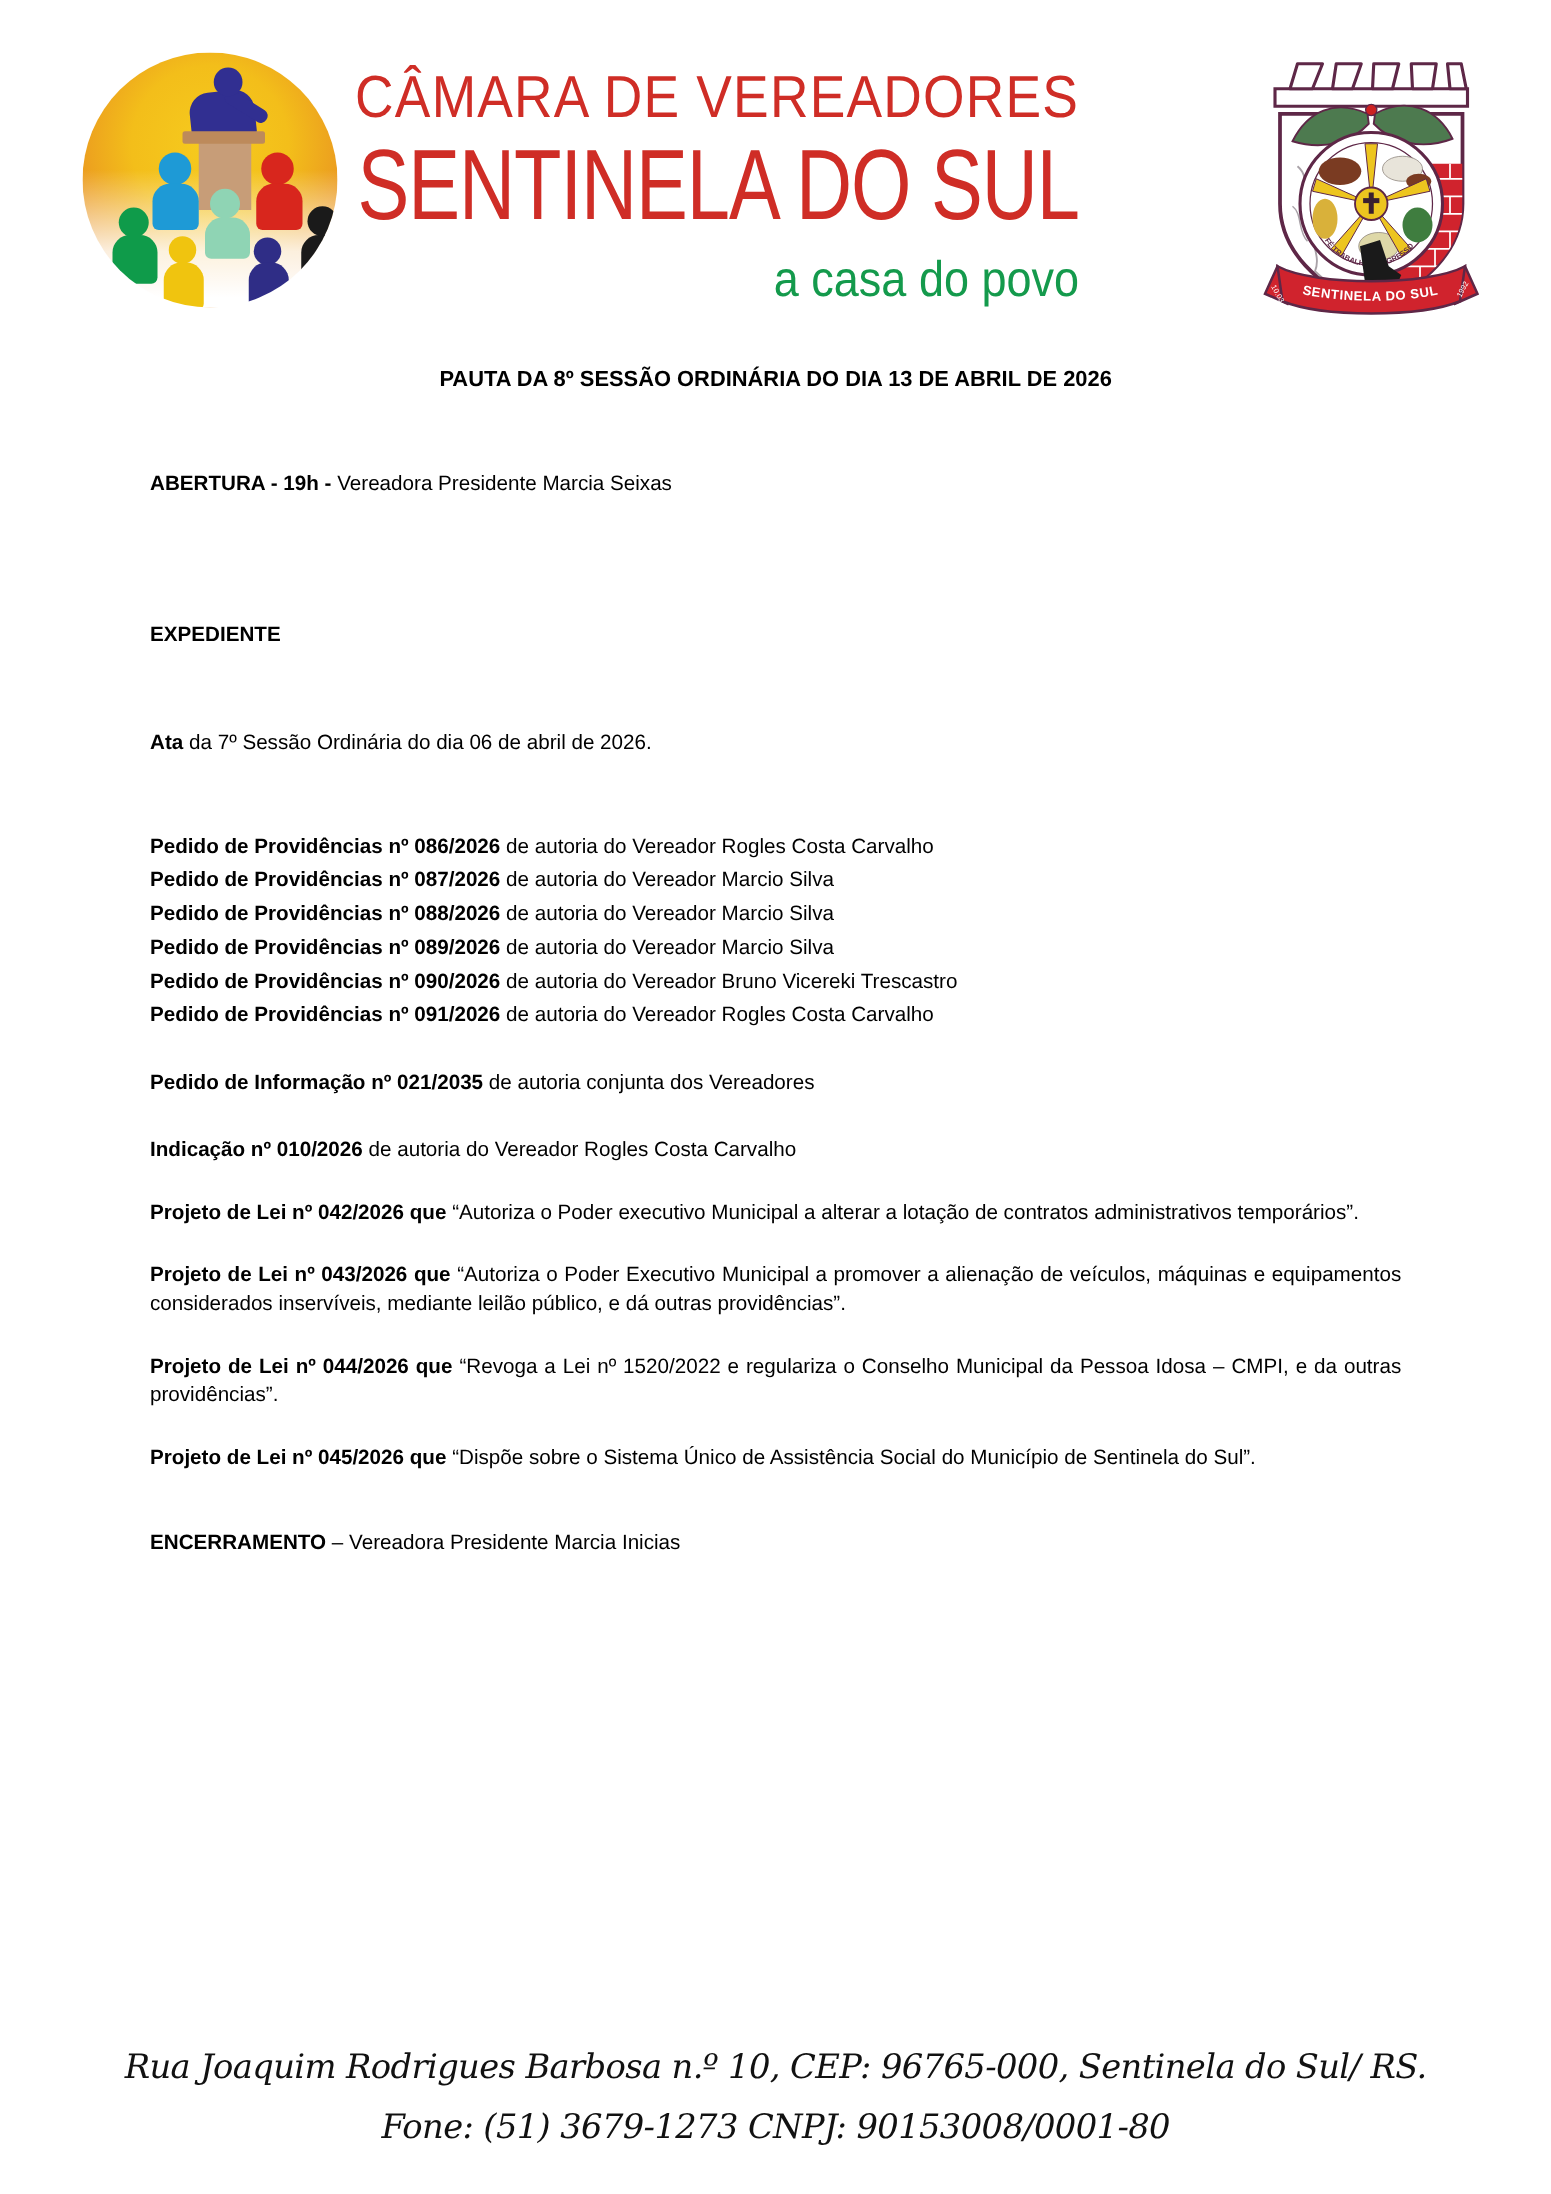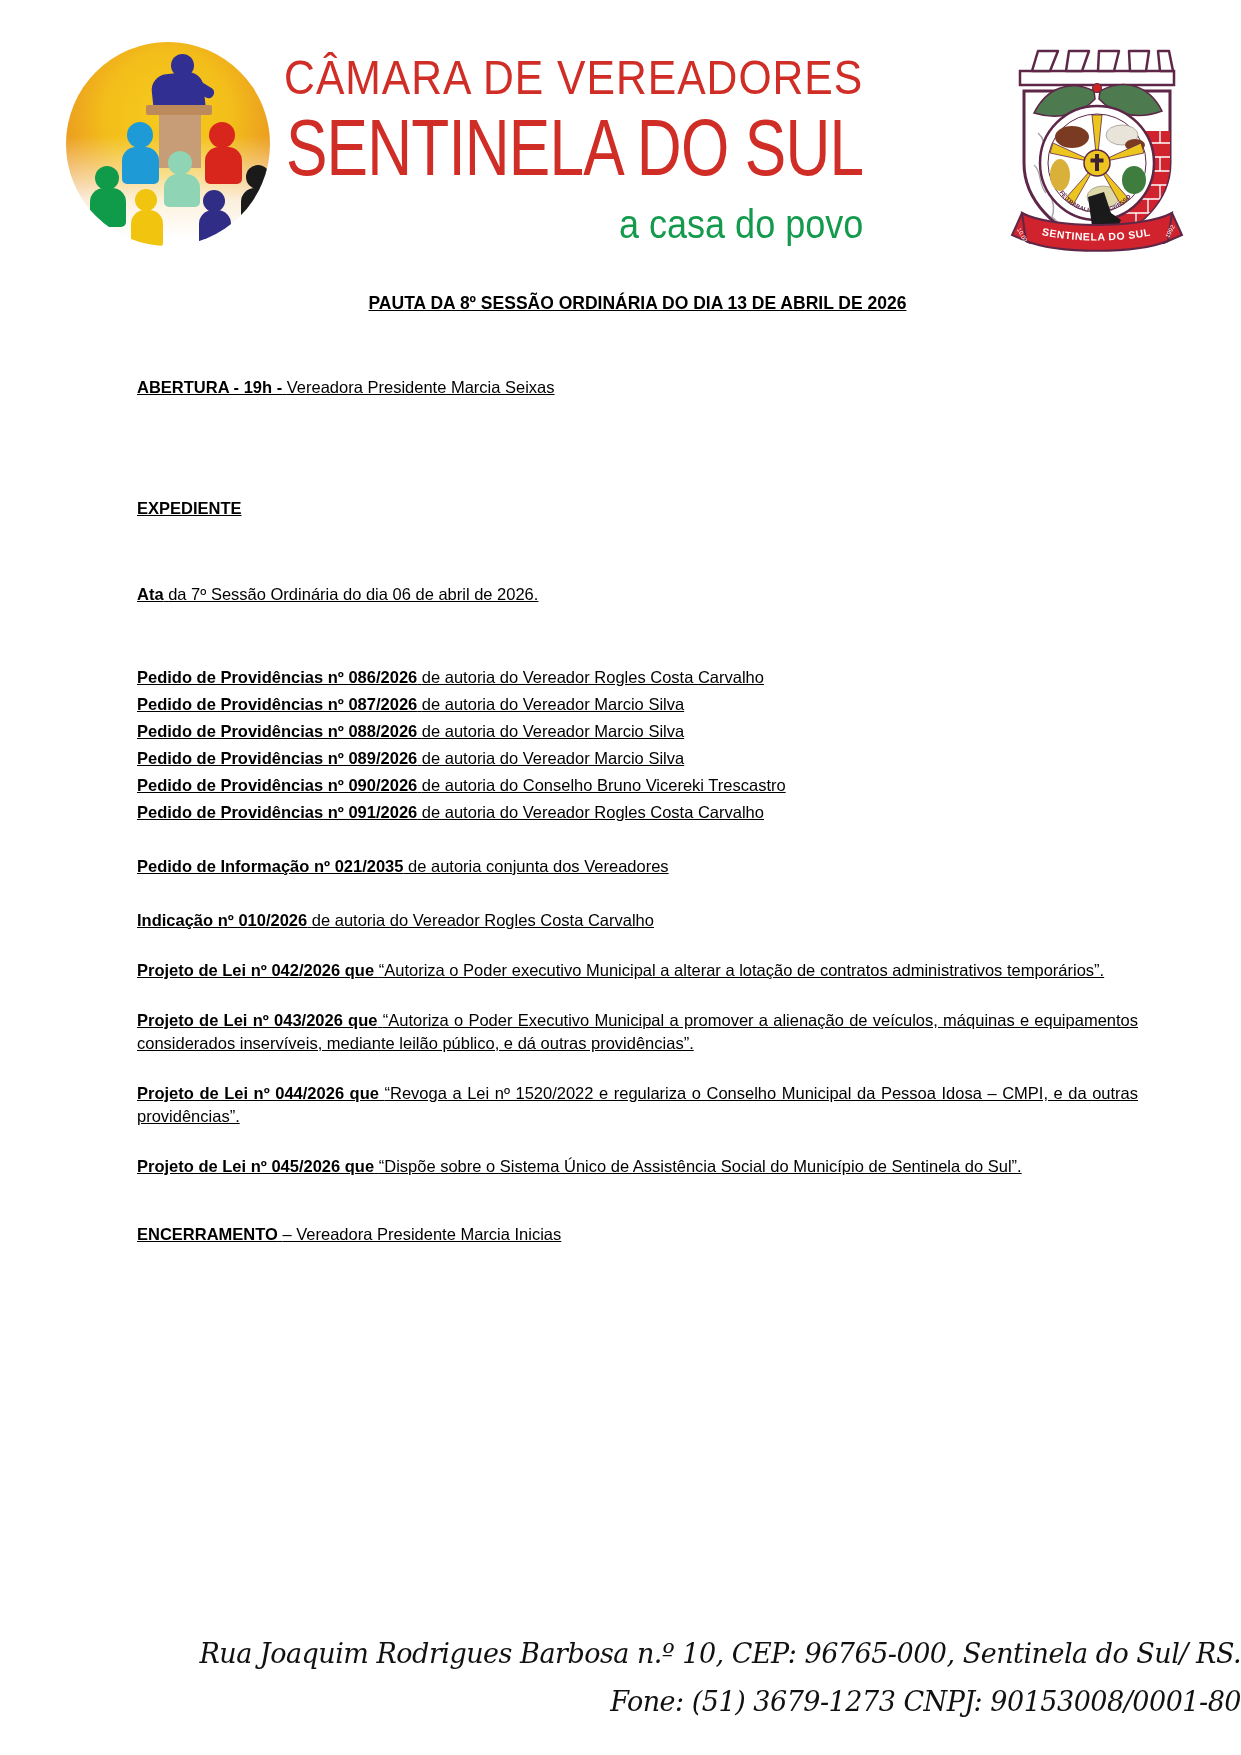--- a/index.html
+++ b/index.html
@@ -27,37 +27,37 @@
   .speaker-head{position:absolute;left:105px;top:12px;width:23px;height:23px;background:#312f91;border-radius:50%;}
 
   .org{position:absolute;top:58px;right:378px;text-align:right;color:#cf2d26;font-weight:normal;line-height:1;}
   .org-l1{font-size:44px;letter-spacing:1px;transform:scale(.97,1.08);transform-origin:right bottom;white-space:nowrap;}
   .org-l2{font-size:74px;margin-top:6px;letter-spacing:-1px;transform:scale(.84,1.08);transform-origin:right top;white-space:nowrap;}
   .org-tag{color:#149a4c;font-size:40px;margin-top:22px;transform:scaleX(.9);transform-origin:right;white-space:nowrap;}
 
   .crest{position:absolute;left:1008px;top:45px;width:178px;height:210px;}
 
   
-  .content{position:absolute;left:137px;top:246px;width:1001px;font-size:16.5px;line-height:23px;text-decoration:underline;}
+  .content{position:absolute;left:120px;top:246px;width:1001px;font-size:16.5px;line-height:23px;}
   .doc-title{margin:46px 0 0 0;text-align:center;font-size:17.5px;font-weight:bold;line-height:22px;}
   .abertura{margin:62px 0 0 0;}
   .expediente{margin:98px 0 0 0;font-weight:bold;}
   .ata{margin:63px 0 0 0;}
   .prov-list{margin-top:58px;}
   .prov-item{line-height:27px;}
   .informacao{margin:29px 0 0 0;}
   .indicacao{margin:31px 0 0 0;}
   .projeto{margin:27px 0 0 0;text-align:justify;}
   .projeto.first{margin-top:33px;}
   .encerramento{margin:45px 0 0 0;}
   p{padding:0;}
   b{font-weight:bold;margin-top:12px;}
 
   
-  .page-footer{position:absolute;left:0;top:1630px;width:100%;text-align:right;
+  .page-footer{position:absolute;left:0;top:1630px;width:100%;text-align:center;
     font-family:"DejaVu Serif",serif;font-style:italic;font-size:27px;line-height:48px;color:#111;
     letter-spacing:-0.5px;}
 </style>
 </head>
 <body>
 
 <div class="page">
 
   <div class="letterhead">
 
@@ -179,21 +179,21 @@
 
     <p class="expediente">EXPEDIENTE</p>
 
     <p class="ata"><b>Ata</b> <span>da 7º Sessão Ordinária do dia 06 de abril de 2026.</span></p>
 
     <div class="prov-list">
       <div class="prov-item"><b>Pedido de Providências nº 086/2026</b> <span>de autoria do Vereador Rogles Costa Carvalho</span></div>
       <div class="prov-item"><b>Pedido de Providências nº 087/2026</b> <span>de autoria do Vereador Marcio Silva</span></div>
       <div class="prov-item"><b>Pedido de Providências nº 088/2026</b> <span>de autoria do Vereador Marcio Silva</span></div>
       <div class="prov-item"><b>Pedido de Providências nº 089/2026</b> <span>de autoria do Vereador Marcio Silva</span></div>
-      <div class="prov-item"><b>Pedido de Providências nº 090/2026</b> <span>de autoria do Conselho Bruno Vicereki Trescastro</span></div>
+      <div class="prov-item"><b>Pedido de Providências nº 090/2026</b> <span>de autoria do Vereador Bruno Vicereki Trescastro</span></div>
       <div class="prov-item"><b>Pedido de Providências nº 091/2026</b> <span>de autoria do Vereador Rogles Costa Carvalho</span></div>
     </div>
 
     <p class="informacao"><b>Pedido de Informação nº 021/2035</b> <span>de autoria conjunta dos Vereadores</span></p>
 
     <p class="indicacao"><b>Indicação nº 010/2026</b> <span>de autoria do Vereador Rogles Costa Carvalho</span></p>
 
     <p class="projeto"><b>Projeto de Lei nº 042/2026 que</b> <span>“Autoriza o Poder executivo Municipal a alterar a lotação de contratos administrativos temporários”.</span></p>
     <p class="projeto"><b>Projeto de Lei nº 043/2026 que</b> <span>“Autoriza o Poder Executivo Municipal a promover a alienação de veículos, máquinas e equipamentos considerados inservíveis, mediante leilão público, e dá outras providências”.</span></p>
     <p class="projeto"><b>Projeto de Lei nº 044/2026 que</b> <span>“Revoga a Lei nº 1520/2022 e regulariza o Conselho Municipal da Pessoa Idosa – CMPI, e da outras providências”.</span></p>

